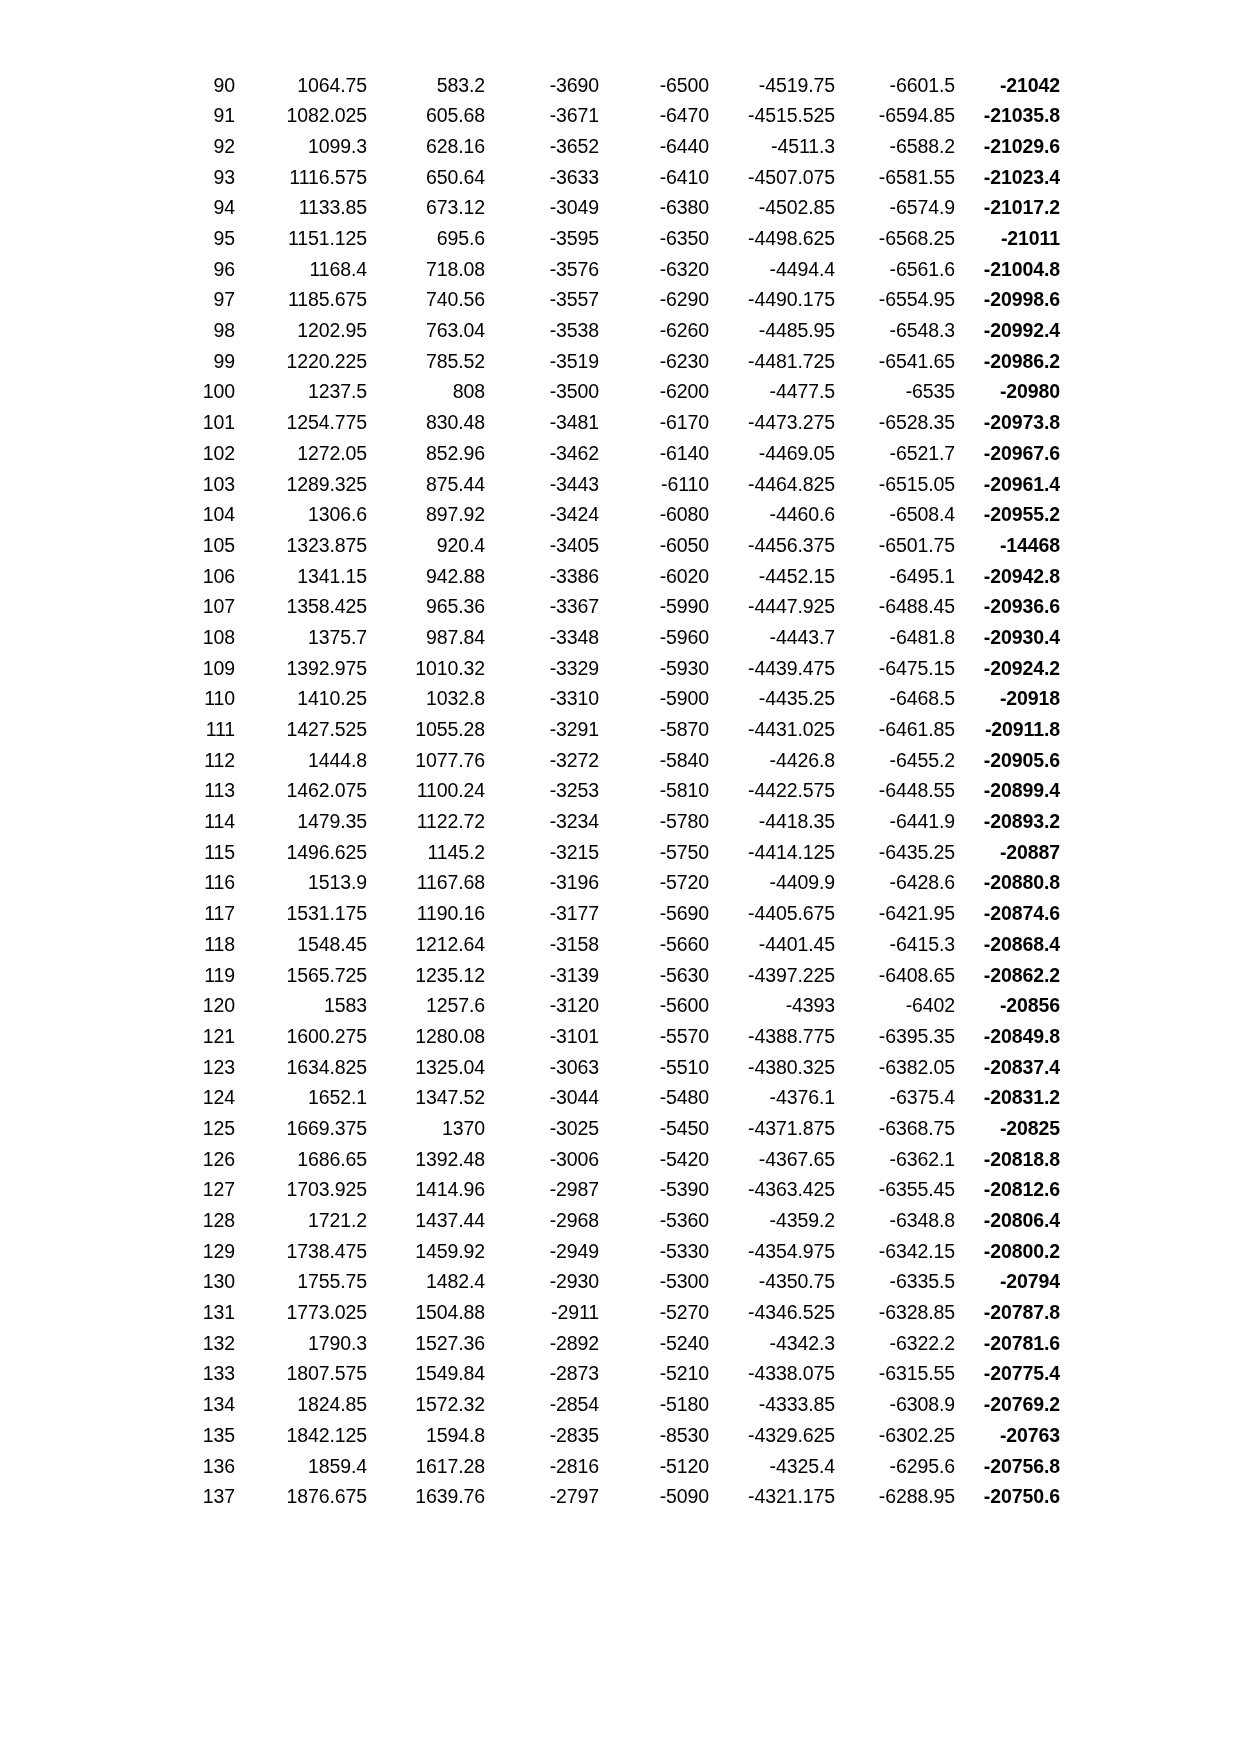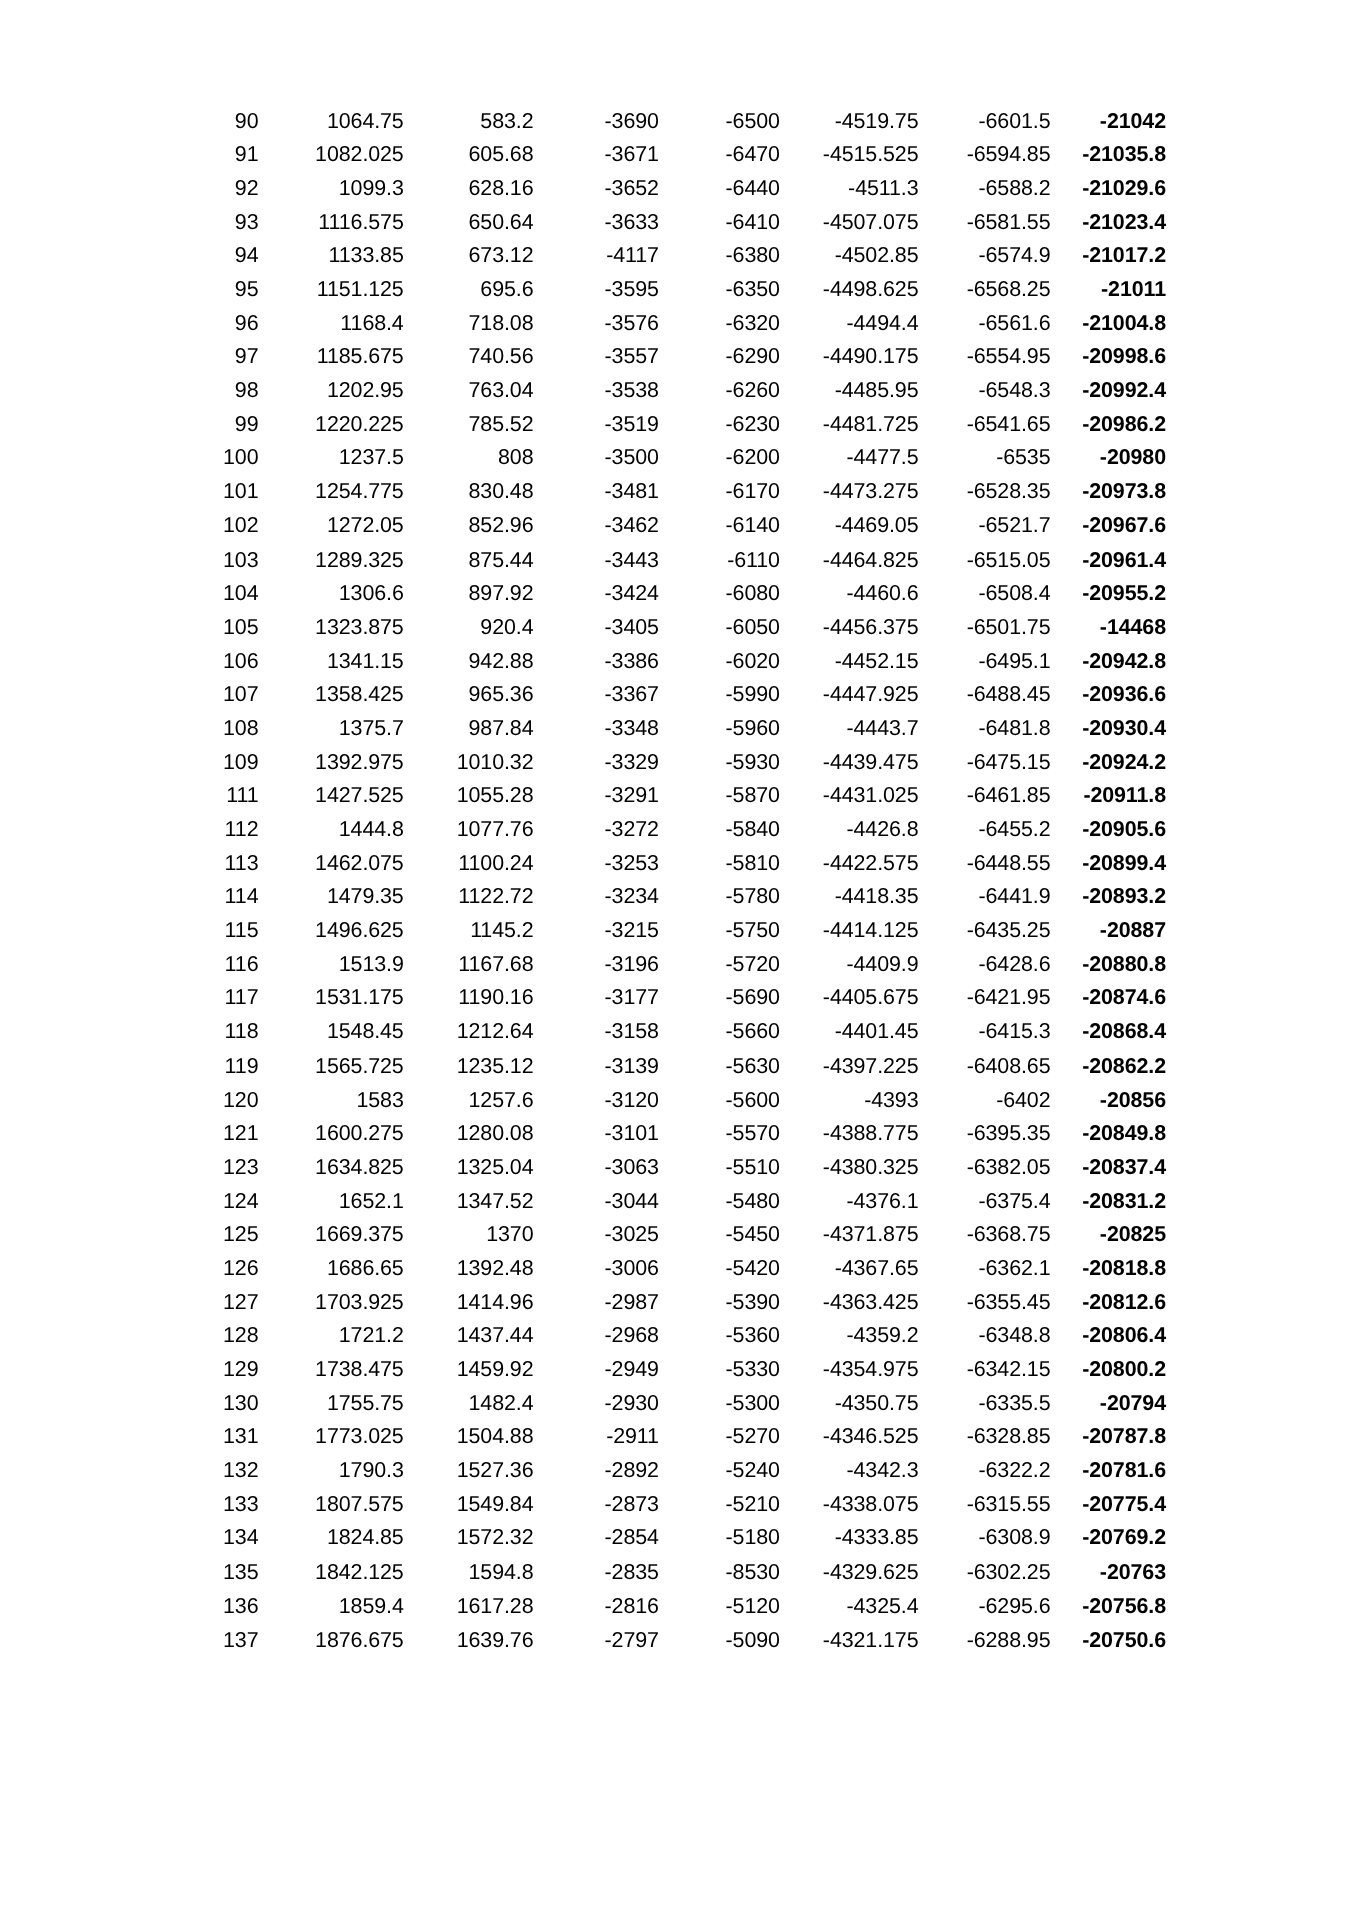--- a/index.html
+++ b/index.html
@@ -13,21 +13,21 @@
     font-family: "Liberation Sans", sans-serif;
     color: #000000;
     overflow: hidden;
   }
   .page {
     position: relative;
     width: 1241px;
     height: 1754px;
     background: #ffffff;
     box-sizing: border-box;
-    padding-top: 95px;
+    padding-top: 70px;
     padding-left: 175px;
     padding-right: 181px;
   }
   table.data-table {
     border-collapse: collapse;
     width: 885px;
     table-layout: fixed;
   }
   table.data-table td {
     font-size: 19.5px;
@@ -92,21 +92,21 @@
           <td class="c-3">-3633</td>
           <td class="c-4">-6410</td>
           <td class="c-5">-4507.075</td>
           <td class="c-6">-6581.55</td>
           <td class="c-7">-21023.4</td>
         </tr>
         <tr>
           <td class="c-idx">94</td>
           <td class="c-1">1133.85</td>
           <td class="c-2">673.12</td>
-          <td class="c-3">-4117</td>
+          <td class="c-3">-3049</td>
           <td class="c-4">-6380</td>
           <td class="c-5">-4502.85</td>
           <td class="c-6">-6574.9</td>
           <td class="c-7">-21017.2</td>
         </tr>
         <tr>
           <td class="c-idx">95</td>
           <td class="c-1">1151.125</td>
           <td class="c-2">695.6</td>
           <td class="c-3">-3595</td>
@@ -249,20 +249,30 @@
           <td class="c-idx">109</td>
           <td class="c-1">1392.975</td>
           <td class="c-2">1010.32</td>
           <td class="c-3">-3329</td>
           <td class="c-4">-5930</td>
           <td class="c-5">-4439.475</td>
           <td class="c-6">-6475.15</td>
           <td class="c-7">-20924.2</td>
         </tr>
         <tr>
+          <td class="c-idx">110</td>
+          <td class="c-1">1410.25</td>
+          <td class="c-2">1032.8</td>
+          <td class="c-3">-3310</td>
+          <td class="c-4">-5900</td>
+          <td class="c-5">-4435.25</td>
+          <td class="c-6">-6468.5</td>
+          <td class="c-7">-20918</td>
+        </tr>
+        <tr>
           <td class="c-idx">111</td>
           <td class="c-1">1427.525</td>
           <td class="c-2">1055.28</td>
           <td class="c-3">-3291</td>
           <td class="c-4">-5870</td>
           <td class="c-5">-4431.025</td>
           <td class="c-6">-6461.85</td>
           <td class="c-7">-20911.8</td>
         </tr>
         <tr>

